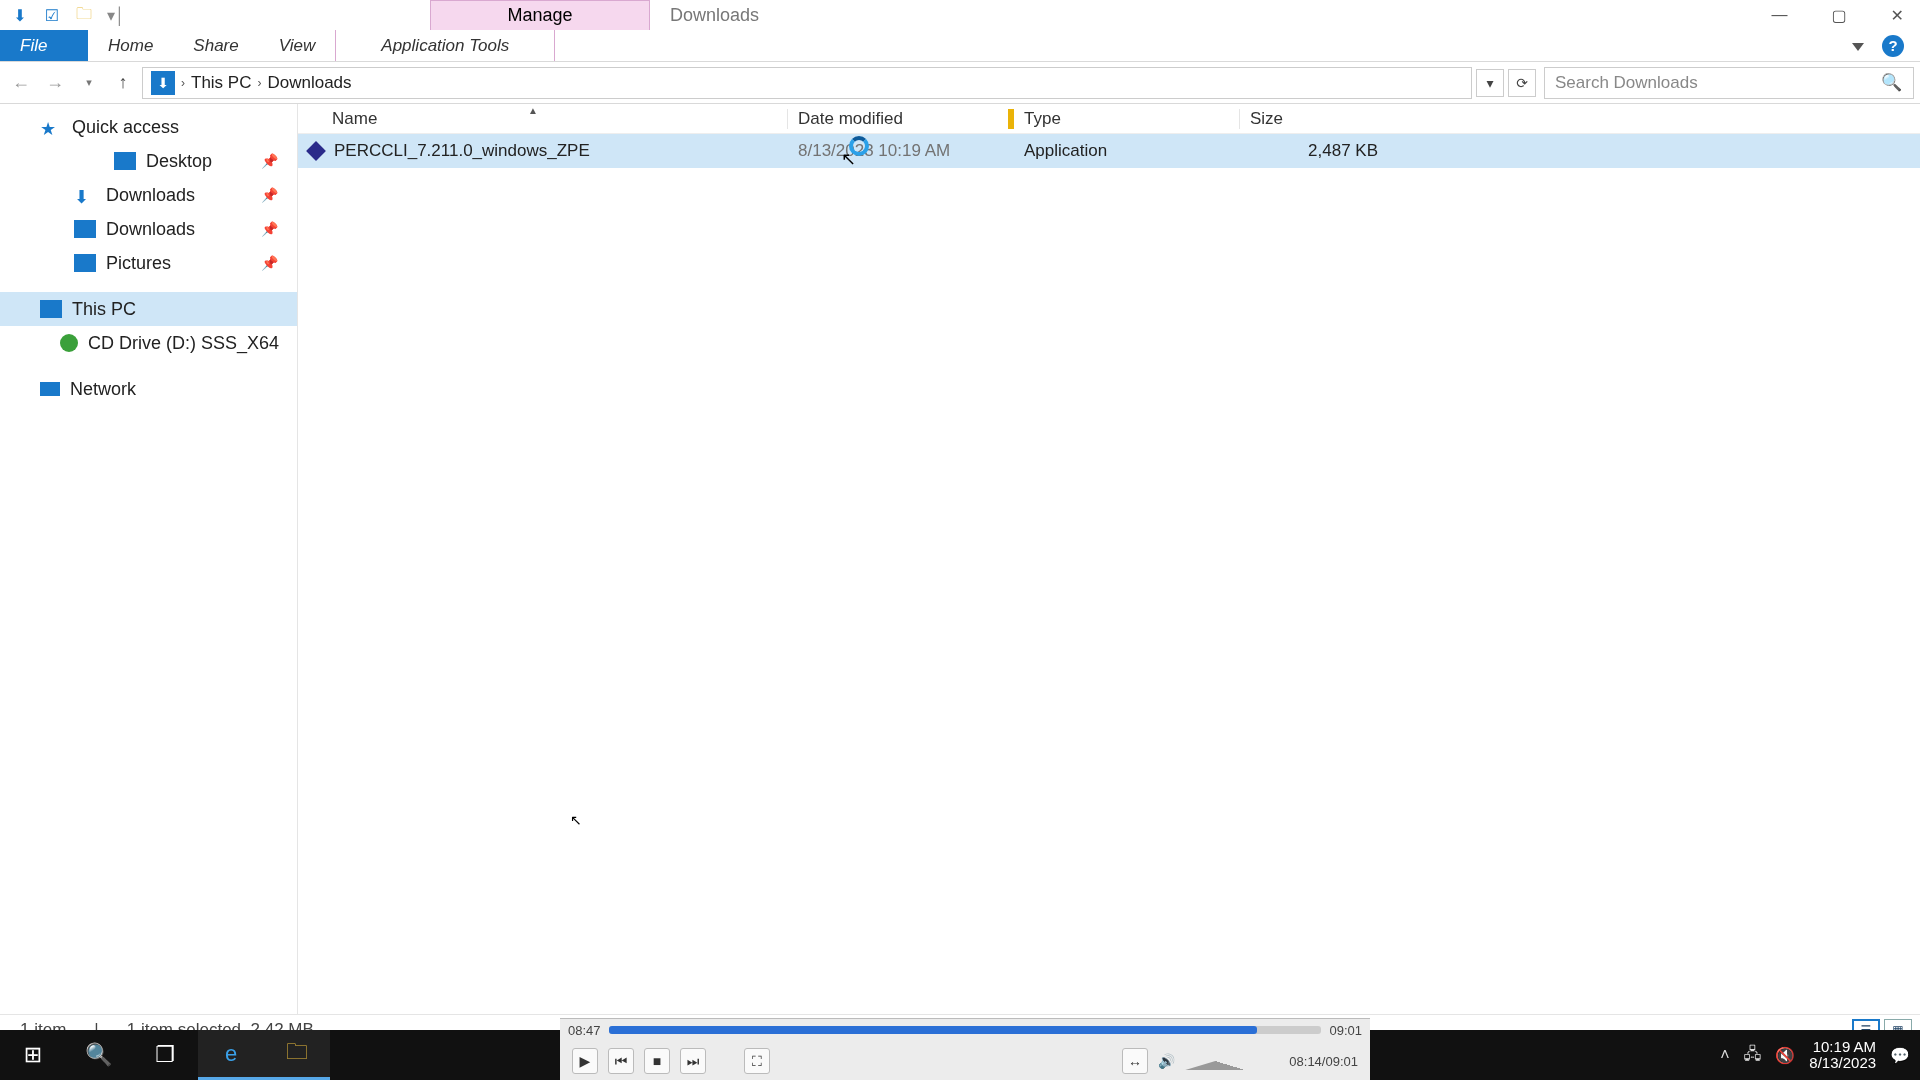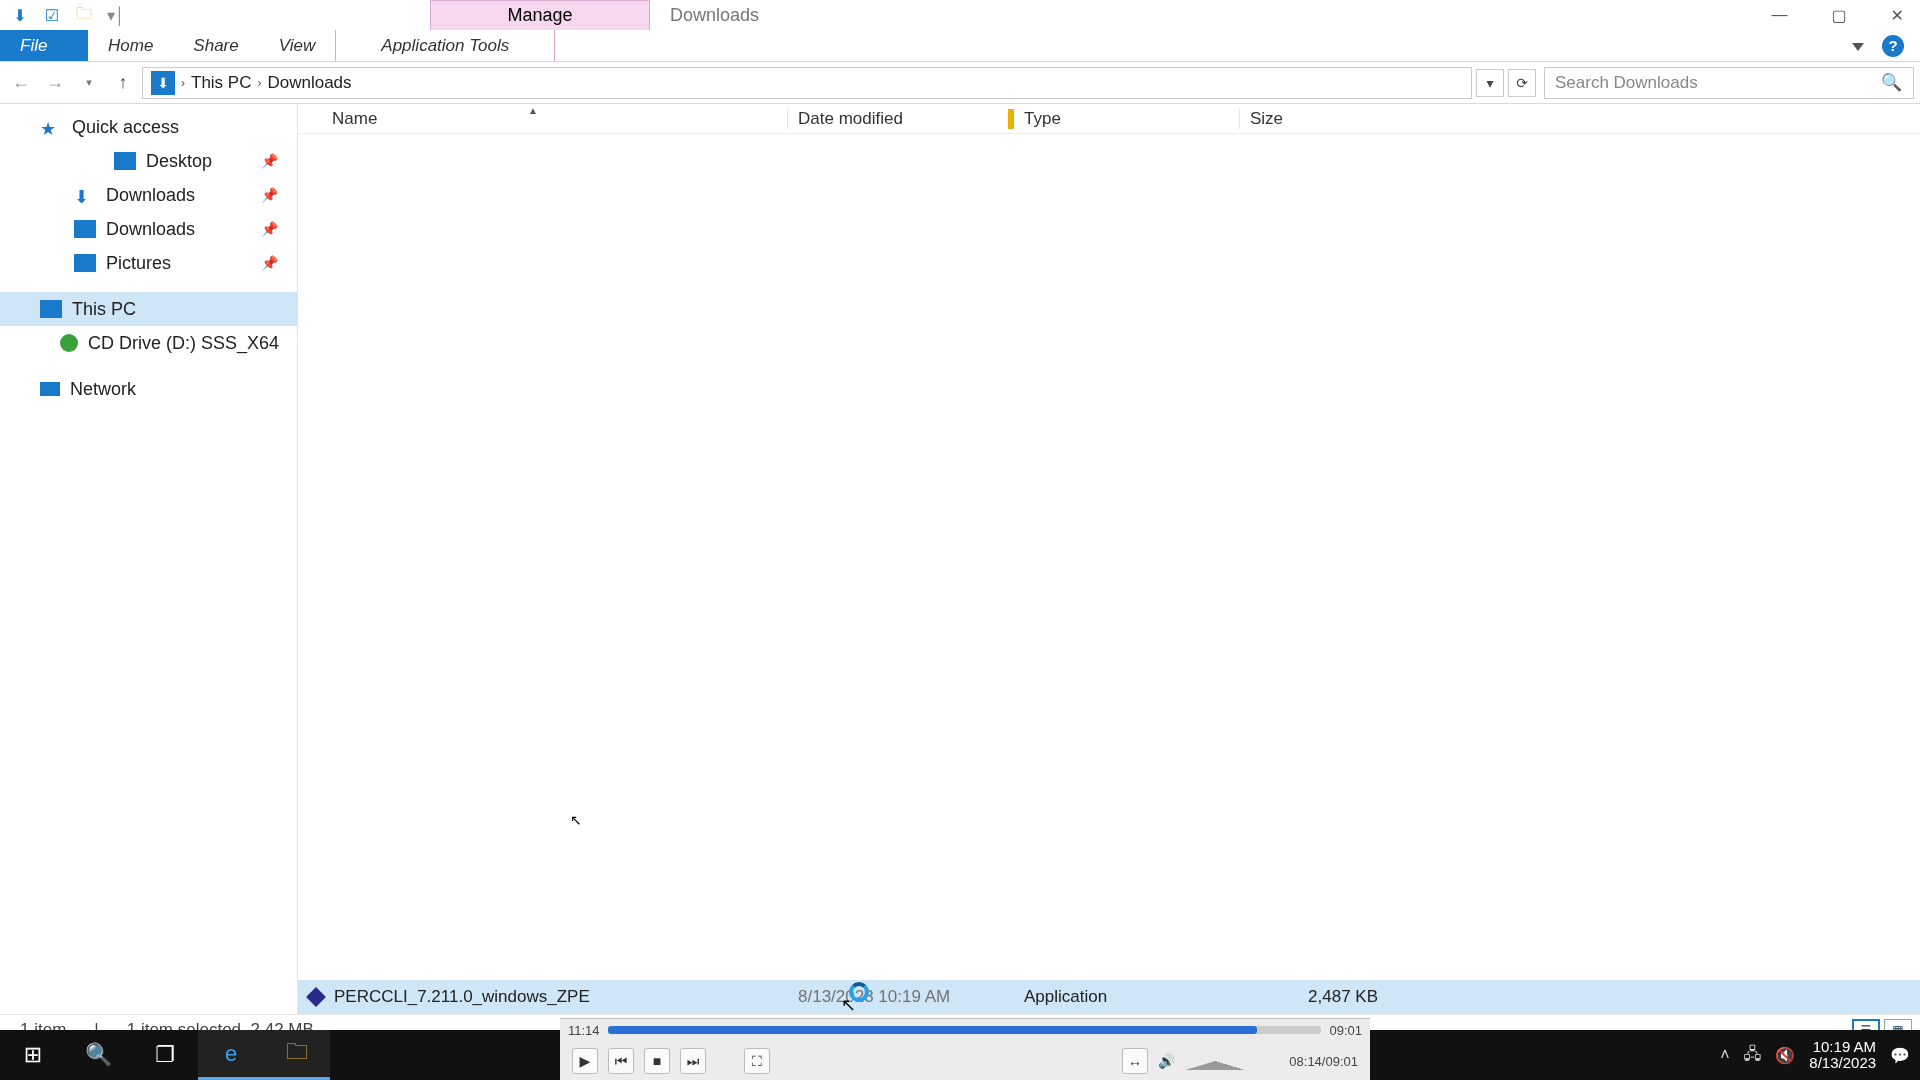--- a/index.html
+++ b/index.html
@@ -159,21 +159,21 @@
 .ico-star { color:#1979ca; font-size:18px; }
 .ico-desktop { background:#1979ca; }
 .ico-down { color:#1979ca; font-size:18px; }
 .ico-docs { background:#1979ca; }
 .ico-pics { background:#1979ca; }
 .ico-pc { background:#1979ca; }
 .ico-cd { background:#3aa03a; border-radius:50%; width:18px; height:18px; }
 .ico-net { background:#1979ca; width:20px; height:14px; }
 .pin { margin-left:auto; margin-right:18px; color:#777; font-size:14px; }
 
-.file-pane { flex:1; display:flex; flex-direction:column;justify-content:space-between; }
+.file-pane { flex:1; display:flex; flex-direction:column; }
 .columns {
   height: 30px;
   display: flex;
   align-items: center;
   font-size: 17px;
   color: #333;
   border-bottom: 1px solid #eee;
   position: relative;
 }
 .col-name { width: 490px; padding-left: 34px; border-right:1px solid #e5e5e5; position:relative; }
@@ -183,21 +183,20 @@
 .col-size { width: 150px; padding-left: 10px; }
 
 .file-row {
   height: 34px;
   display: flex;
   align-items: center;
   font-size: 17px;
   color: #222;
   background: #cfe6f7;
   position: relative;
-  margin-top: 16px;
 }
 .fr-name { width:490px; padding-left: 8px; display:flex; align-items:center; gap:8px; }
 .fr-date { width:226px; padding-left:10px; color:#737373; }
 .fr-type { width:226px; padding-left:10px; }
 .fr-size { width:150px; text-align:right; padding-right:12px; }
 .app-icon { width:20px; height:20px; display:inline-block; position:relative; }
 .app-icon::before { content:""; position:absolute; width:14px; height:14px; background:#2a2a8a; transform:rotate(45deg); top:3px; left:3px; }
 .busy-cursor {
   position:absolute;
   left: 543px;
@@ -452,21 +451,21 @@
       &nbsp;<span>2.42 MB</span>
     </span>
     <div class="view-toggles">
       <span class="active">☰</span>
       <span>▦</span>
     </div>
   </div>
 
   <div class="player">
     <div class="progress-row">
-      <span>11:14</span>
+      <span>08:47</span>
       <div class="progress-track">
         <div class="progress-fill"></div>
       </div>
       <span>09:01</span>
     </div>
     <div class="controls-row">
       <span class="ctrl">▶</span>
       <span class="ctrl">⏮</span>
       <span class="ctrl">■</span>
       <span class="ctrl">⏭</span>

